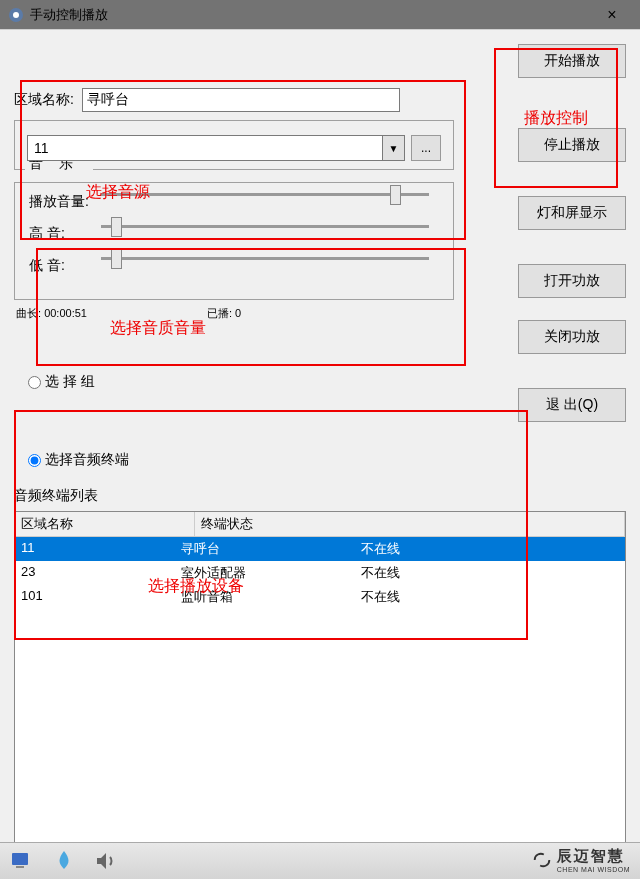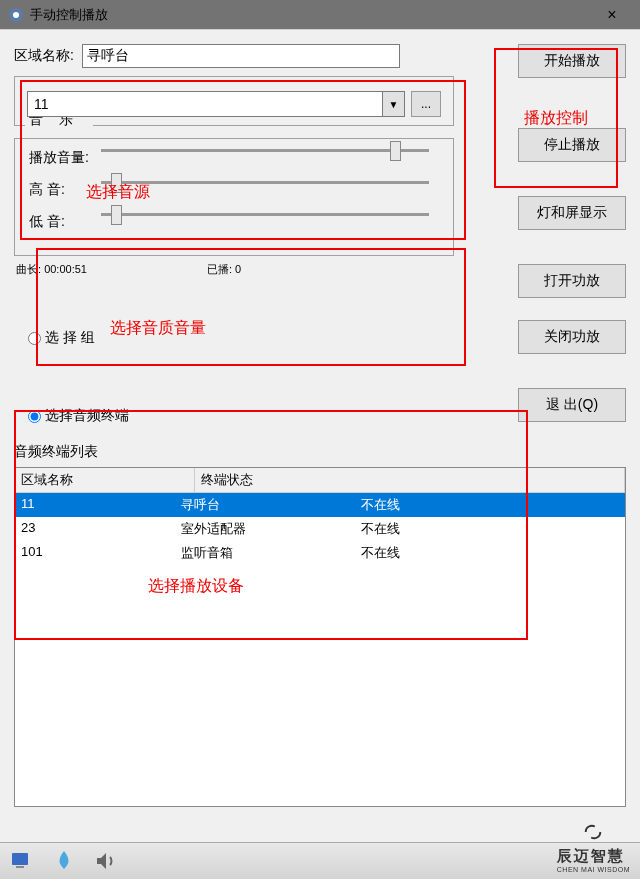--- a/index.html
+++ b/index.html
@@ -5,21 +5,21 @@
 * { box-sizing: border-box; margin: 0; padding: 0; }
 body { font-family: "Microsoft YaHei", SimSun, sans-serif; font-size: 13px; background: #fff; width: 640px; height: 879px; overflow: hidden; position: relative; }
 
 .titlebar { height: 30px; background: #737373; border-bottom: 1px solid #d0d0d0; display: flex; align-items: center; padding: 0 8px; }
 .titlebar .icon { width: 16px; height: 16px; margin-right: 6px; }
 .titlebar .title { flex: 1; font-size: 13px; }
 .titlebar .close { width: 40px; text-align: center; font-size: 16px; cursor: pointer; font-family: Arial; }
 
 .content { position: relative; padding: 14px; background: #f0f0f0; height: 812px; }
 
-.row-zone { display: flex; align-items: center; margin-bottom: 8px; }
+.row-zone { display: flex; align-items: center; margin-bottom: 8px; margin-top: 44px; }
 .lbl { font-size: 14px; margin-right: 8px; }
 .txt-input { height: 24px; border: 1px solid #7a7a7a; padding: 0 4px; background: #fff; font-size: 14px; }
 .zone-input { width: 318px; }
 
 .fieldset { border: 1px solid #a0a0a0; padding: 10px 12px 8px; margin-top: 4px; position: relative; }
 .fieldset .legend { position: absolute; top: -9px; left: 10px; background: #f0f0f0; padding: 0 4px; font-size: 14px; letter-spacing: 16px; margin-top: 43px; }
 
 .radio-row { display: flex; gap: 18px; padding: 6px 4px 10px; }
 .radio-item { display: flex; align-items: center; gap: 4px; font-size: 14px; cursor: pointer; }
 .radio-item input { cursor: pointer; }
@@ -48,21 +48,21 @@
 .term-list { border: 1px solid #888; background: #fff; height: 340px; }
 .term-head { display: flex; background: #f0f0f0; border-bottom: 1px solid #ccc; }
 .term-head div, .term-row div { padding: 3px 6px; font-size: 13px; }
 .col-a { width: 160px; } .col-b { width: 180px; } .col-c { flex: 1; }
 .term-head div { border-right: 1px solid #ccc; }
 .term-row { display: flex; cursor: pointer; }
 .term-row.sel { background: #0078d7; color: #fff; }
 
 .taskbar { position: absolute; bottom: 0; left: 0; right: 0; height: 37px; background: linear-gradient(#e8e8e8, #d4d4d4); border-top: 1px solid #aaa; display: flex; align-items: center; padding: 0 10px; gap: 18px; }
 .tb-icon { width: 24px; height: 24px; }
-.brand { position: absolute; right: 10px; bottom: 6px; font-size: 11px; color: #333; display: flex; align-items: center; gap: 4px; flex-direction: column; }
+.brand { position: absolute; right: 10px; bottom: 6px; font-size: 11px; color: #333; display: flex; align-items: center; gap: 4px; }
 .brand-main { font-size: 15px; font-weight: bold; letter-spacing: 2px; }
 
 
 .anno { position: absolute; border: 2px solid #e00; pointer-events: none; }
 .anno-txt { position: absolute; color: #e00; font-size: 16px; pointer-events: none; }
 
 .left-block { width: 448px; }
 </style>
 </head>
 <body>

